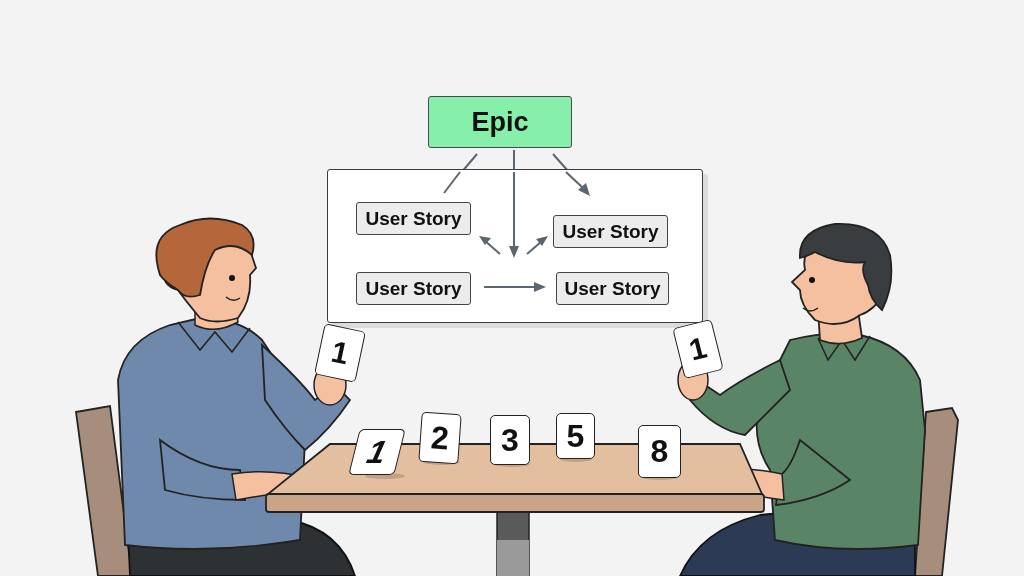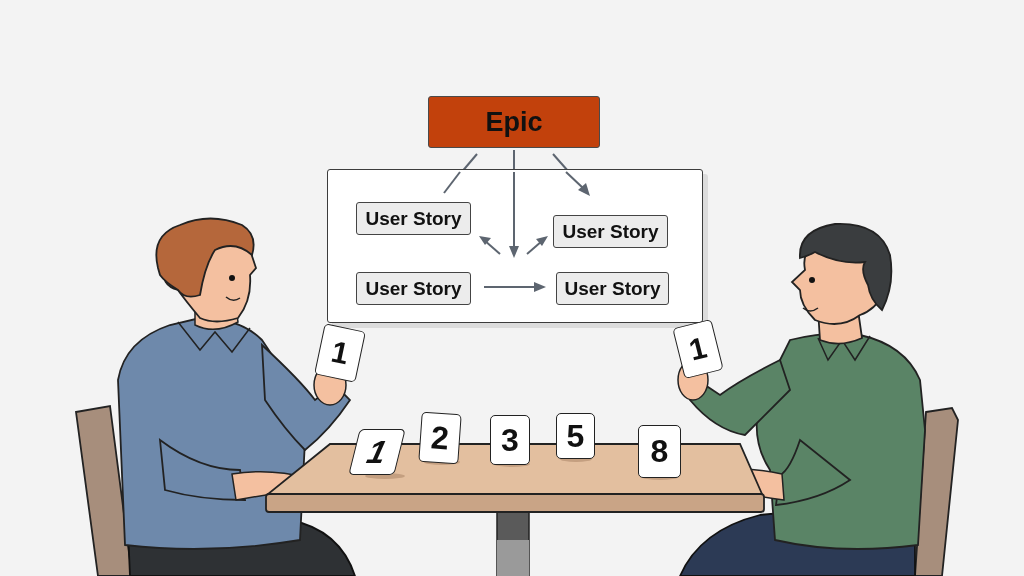--- a/index.html
+++ b/index.html
@@ -1,18 +1,18 @@
 <!DOCTYPE html>
 <html><head>
 <meta charset="utf-8">
 <style>
   html,body{margin:0;padding:0;}
   body{width:1024px;height:576px;overflow:hidden;background:#f3f3f3;font-family:"Liberation Sans",sans-serif;position:relative;}
   .scene{position:absolute;left:0;top:0;width:1024px;height:576px;}
-  .epic{position:absolute;left:428px;top:96px;width:172px;height:52px;background:#c2410c;border:1.5px solid #4a4a4a;border-radius:3px;box-sizing:border-box;display:flex;align-items:center;justify-content:center;font-size:27px;font-weight:bold;color:#111;}
+  .epic{position:absolute;left:428px;top:96px;width:144px;height:52px;background:#86efac;border:1.5px solid #4a4a4a;border-radius:3px;box-sizing:border-box;display:flex;align-items:center;justify-content:center;font-size:27px;font-weight:bold;color:#111;}
   .board{position:absolute;left:327px;top:169px;width:376px;height:154px;background:#fff;border:1.5px solid #3c3c3c;border-radius:3px;box-sizing:border-box;box-shadow:5px 5px 0 #dcdcdc;}
   .story{position:absolute;height:33px;background:#ececec;border:1.5px solid #444;border-radius:3px;box-sizing:border-box;display:flex;align-items:center;justify-content:center;font-size:19px;font-weight:bold;color:#111;white-space:nowrap;}
   .card{position:absolute;background:#fff;border:1.8px solid #222;border-radius:5px;box-sizing:border-box;display:flex;align-items:center;justify-content:center;font-weight:bold;color:#111;font-size:32px;}
   svg.art{position:absolute;left:0;top:0;}
 </style>
 </head>
 <body>
 
 <div class="scene">
 

